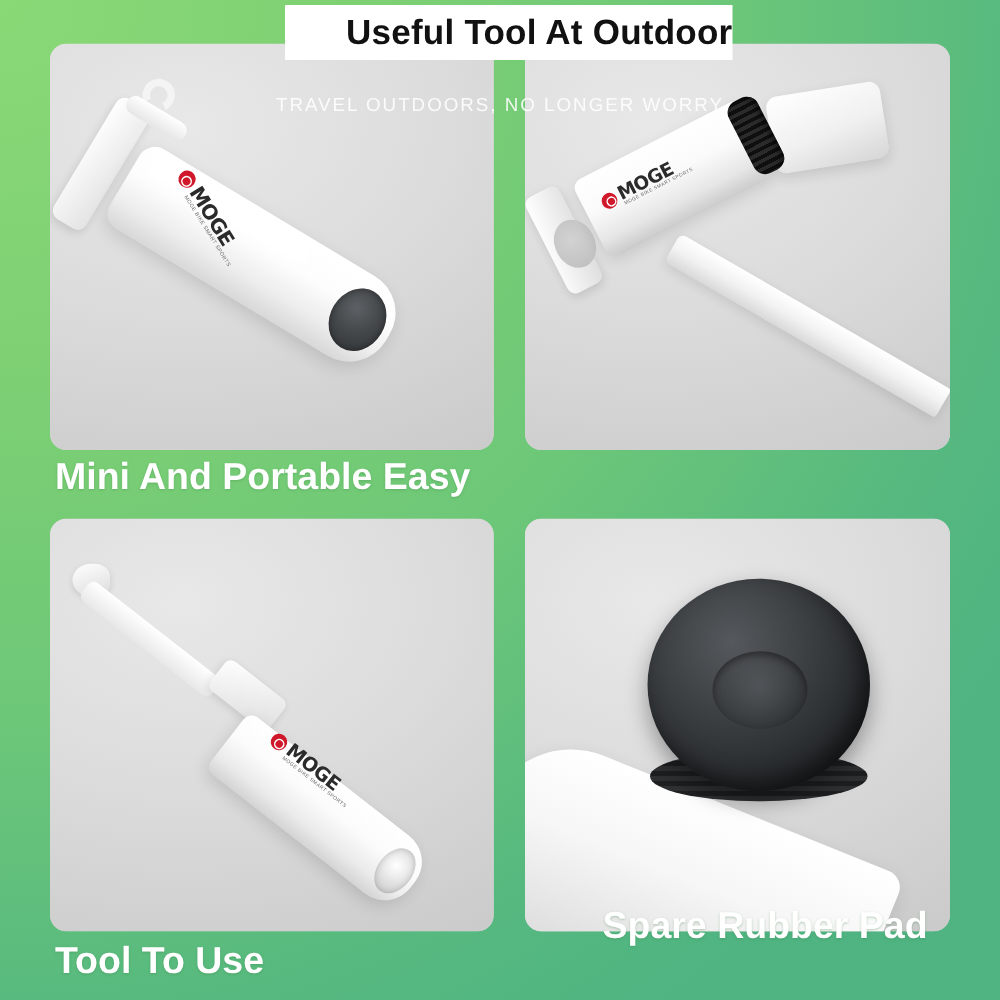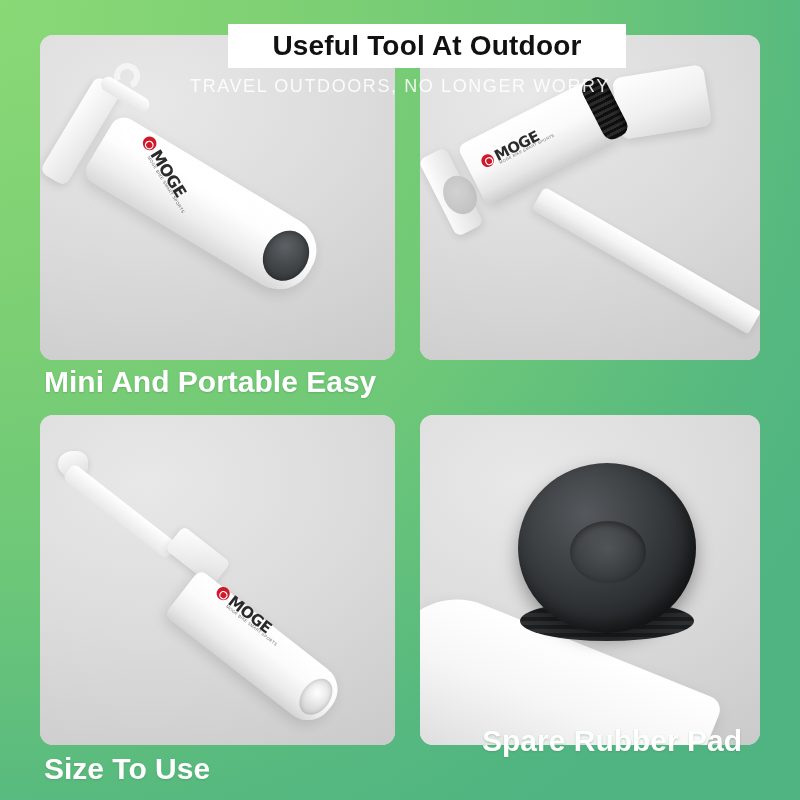--- a/index.html
+++ b/index.html
@@ -9,33 +9,33 @@
     background:#7fd173;
     position:relative;
   }
   #poster {
     position:absolute; inset:0;
     background:
       radial-gradient(120% 120% at 0% 0%, #8ad977 0%, #7ed073 30%, #6ec878 58%, #57b97f 85%, #4fb482 100%);
   }
   
   .title-banner {
-    position:absolute; left:228px; top:24px; width:398px; height:44px;
+    position:absolute; left:228px; top:4px; width:358px; height:44px;
     background:#ffffff;
-    display:flex; align-items:center; justify-content:center;
+    display:flex; align-items:center; justify-content:flex-end;
     z-index:6;
   }
   .title-banner .title-text {
     font-size:28px; font-weight:bold; color:#111; letter-spacing:0.2px;
     white-space:nowrap;
   }
   .subtitle {
     position:absolute; left:0; right:0; top:76px;
     text-align:center; z-index:6;
-    font-size:18px; letter-spacing:1.6px; color:rgba(255,255,255,0.88);
+    font-size:15px; letter-spacing:1.6px; color:rgba(255,255,255,0.88);
     font-weight:normal;
   }
   
   .panel {
     position:absolute; border-radius:13px; overflow:hidden;
     background:#d5d5d5;
   }
   #panel-1 { left:40px;  top:35px;  width:355px; height:325px; }
   #panel-2 { left:420px; top:35px;  width:340px; height:325px; }
   #panel-3 { left:40px;  top:415px; width:355px; height:330px; }
@@ -282,21 +282,21 @@
     <div id="p3-wing"></div>
     <div id="p3-barrel">
       <div id="p3-mouth"></div>
     </div>
     <div class="logo" id="p3-logo">
       <span class="mark"></span>
       <span class="word">MOGE</span>
       <span class="tag">MOGE BIKE SMART SPORTS</span>
     </div>
   </div>
-  <div class="caption" id="caption-3">Size To Use</div>
+  <div class="caption" id="caption-3">Tool To Use</div>
 
   <div class="panel" id="panel-4">
     <div class="photo-bg"></div>
     <div id="p4-tube"></div>
     <div id="p4-rim"></div>
     <div id="p4-pad"></div>
   </div>
   <div class="caption" id="caption-4">Spare Rubber Pad</div>
 
 </div>

